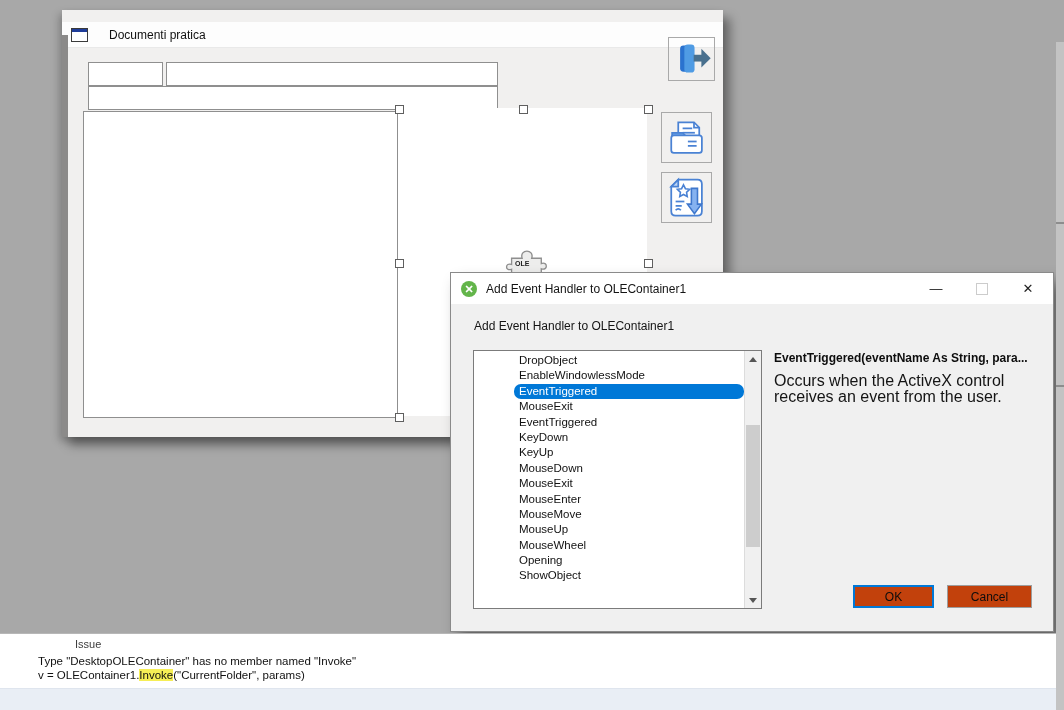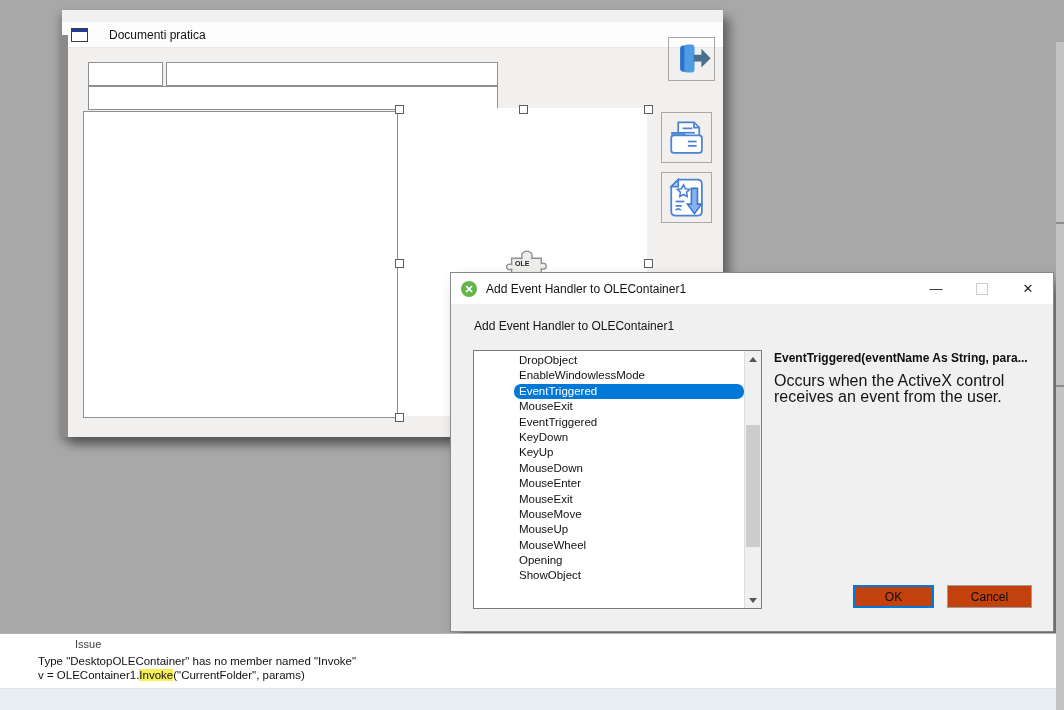--- a/index.html
+++ b/index.html
@@ -179,22 +179,22 @@
     <div class="event-rows">
 
     <div class="event-row">DropObject</div>
         <div class="event-row">EnableWindowlessMode</div>
         <div class="event-row selected">EventTriggered</div>
         <div class="event-row">MouseExit</div>
         <div class="event-row">EventTriggered</div>
         <div class="event-row">KeyDown</div>
         <div class="event-row">KeyUp</div>
         <div class="event-row">MouseDown</div>
+        <div class="event-row">MouseExit</div>
         <div class="event-row">MouseEnter</div>
-        <div class="event-row">MouseExit</div>
         <div class="event-row">MouseMove</div>
         <div class="event-row">MouseUp</div>
         <div class="event-row">MouseWheel</div>
         <div class="event-row">Opening</div>
         <div class="event-row">ShowObject</div>
       </div>
     <div class="vscroll">
       <div class="sb-arrow" style="top:0;">
           <div class="tri-up"></div>
         </div>

